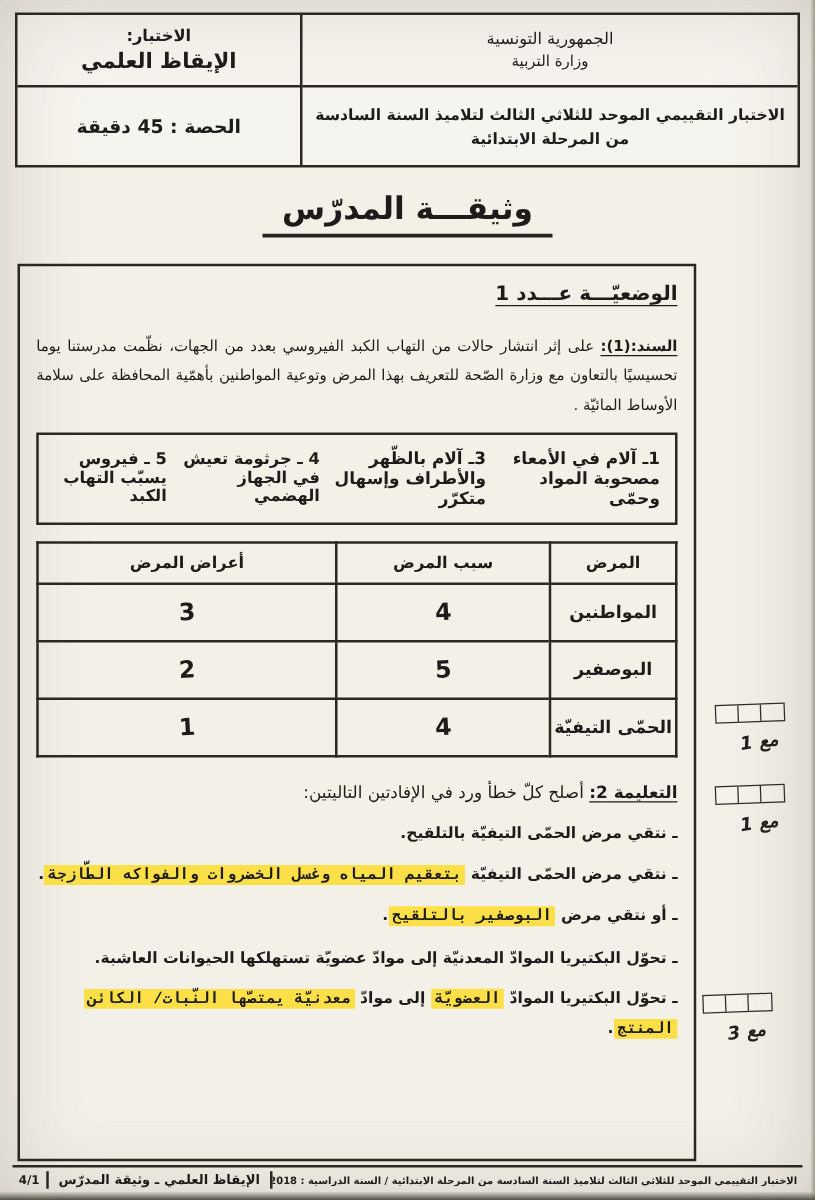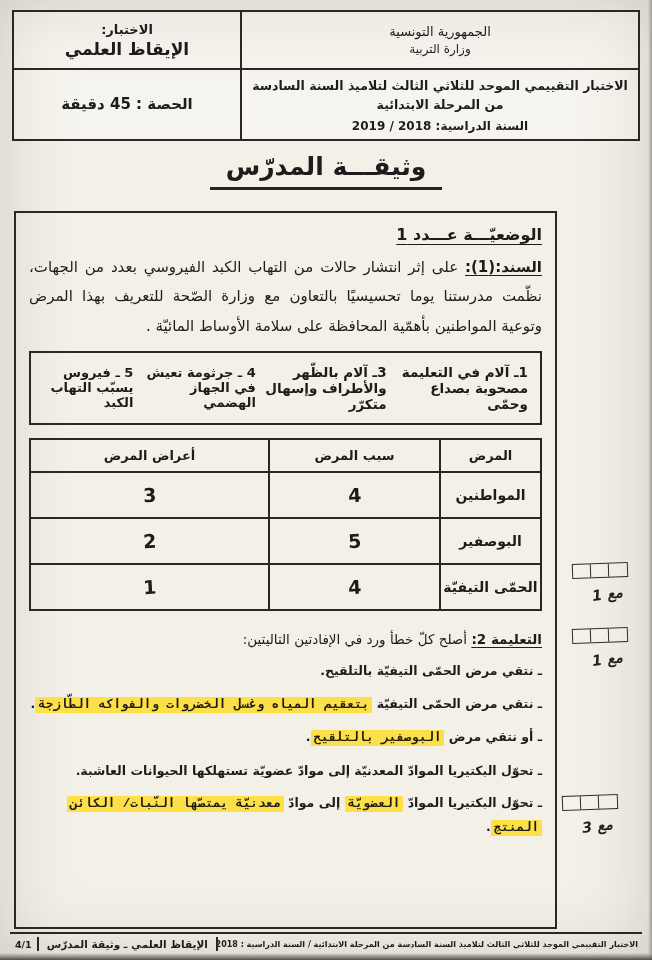--- a/index.html
+++ b/index.html
@@ -39,21 +39,21 @@
   }
 
   
   .main-box {
     position:absolute; top:211px; left:14px; width:543px; height:718px;
     border:2px solid #2b2823; padding:12px 13px 6px; overflow:hidden;
   }
   .sit-head { font-size:16px; font-weight:bold; }
   .u { text-decoration:underline; text-underline-offset:4px; }
   .lbl { font-weight:bold; text-decoration:underline; text-underline-offset:3px; }
-  .support { margin-top:9px; font-size:15px; line-height:1.95; text-align:justify; }
+  .support { margin-top:22px; font-size:12px; line-height:1.95; text-align:justify; }
   .instr { margin-top:9px; font-size:13.5px; line-height:1.8; }
 
   .st-box {
     margin-top:10px; border:2px solid #2b2823; padding:11px 12px;
     display:flex; gap:6px;
   }
   .st-col { display:flex; flex-direction:row; gap:11px; }
   .st-r { flex:1.25; font-weight:bold; font-size:13.5px; }
   .st-l { flex:1; font-weight:bold; font-size:13px; padding-top:1px; }
 
@@ -107,21 +107,20 @@
     <div class="hcell c-ministry">
       <div class="ministry1">الجمهورية التونسية</div>
       <div class="ministry2">وزارة التربية</div>
     </div>
     <div class="hcell c-exam hleft">
       <span class="exam-label">الاختبار:</span>
       <span class="exam-name">الإيقاظ العلمي</span>
     </div>
     <div class="hcell c-title htop">
       <div class="exam-title">الاختبار التقييمي الموحد للثلاثي الثالث لتلاميذ السنة السادسة من المرحلة الابتدائية</div>
-      <div class="school-year">السنة الدراسية:  2018 / 2019</div>
     </div>
     <div class="hcell c-duration hleft htop">
       <span>الحصة : 45 دقيقة</span>
     </div>
   </div>
 
   <div class="title-wrap">
     <span class="doc-title">وثيقـــة المدرّس</span>
   </div>
 
@@ -131,21 +130,21 @@
     </div>
 
     <p class="support">
       <span class="lbl">السند:(1):</span>
       <span>على إثر انتشار حالات من التهاب الكبد الفيروسي بعدد من الجهات، نظّمت مدرستنا يوما تحسيسيًا بالتعاون مع وزارة الصّحة للتعريف بهذا المرض وتوعية المواطنين بأهمّية المحافظة على سلامة الأوساط المائيّة .</span>
     </p>
 
 
     <div class="st-box">
       <div class="st-col st-r">
-        <div class="st-item">1ـ آلام في التعليمة مصحوبة بصداع وحمّى</div>
+        <div class="st-item">1ـ آلام في الأمعاء مصحوبة المواد وحمّى</div>
         <div class="st-item">3ـ آلام بالظّهر والأطراف وإسهال متكرّر</div>
       </div>
       <div class="st-col st-l">
         <div class="st-item">4 ـ جرثومة تعيش في الجهاز الهضمي</div>
         <div class="st-item">5 ـ فيروس يسبّب التهاب الكبد</div>
       </div>
     </div>
 
     <table class="ans-table">
       <colgroup>

